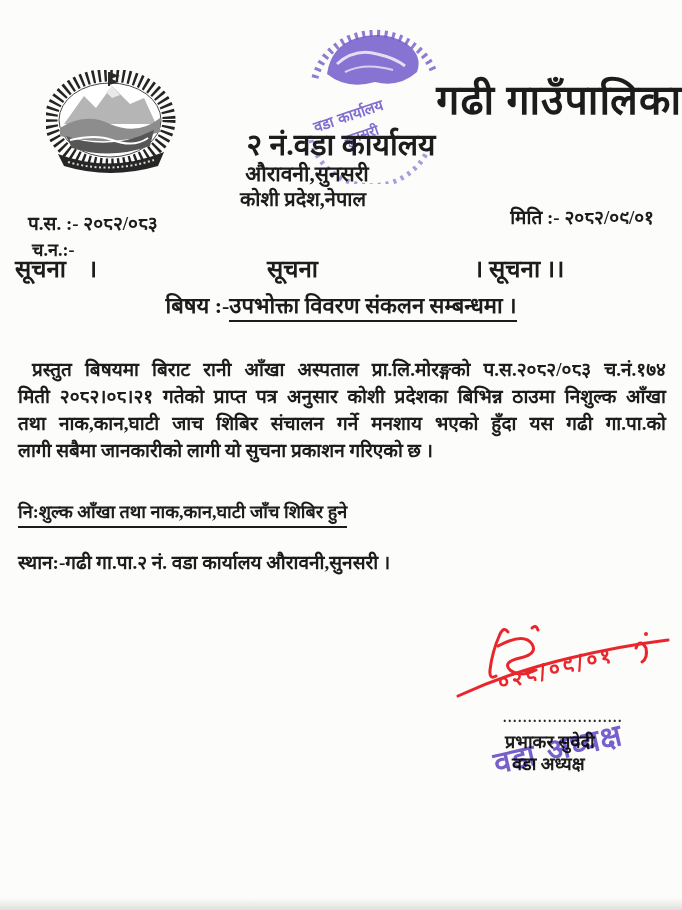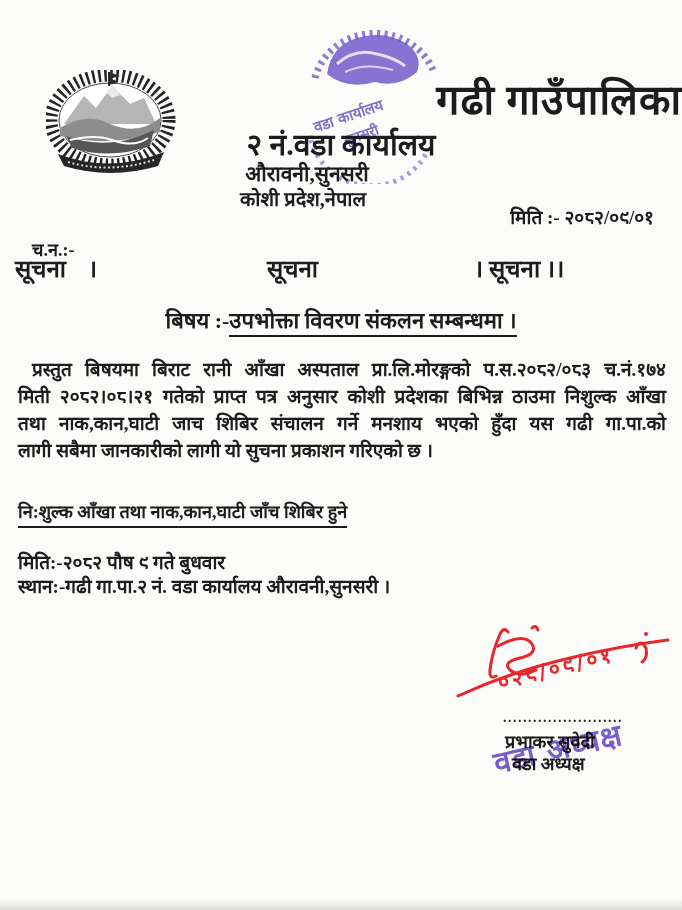--- a/index.html
+++ b/index.html
@@ -21,21 +21,21 @@
   .prov{top:185px;left:0;right:0;text-align:center;font-size:20px;font-weight:700;transform:translateX(-38px);}
   
   .refno{top:210px;left:28px;font-size:19px;font-weight:700;}
   .ldate{top:204px;right:28px;font-size:19px;font-weight:700;}
   .chno{top:237px;left:32px;font-size:18px;font-weight:700;}
   .notice{top:251px;font-size:24px;font-weight:700;}
   .notice.n-left{left:15px;word-spacing:16px;}
   .notice.n-center{left:267px;}
   .notice.n-right{left:474px;}
   
-  .subject{top:304px;left:0;right:0;text-align:center;font-size:22px;font-weight:700;}
+  .subject{top:289px;left:0;right:0;text-align:center;font-size:22px;font-weight:700;}
   .subject .u{border-bottom:2px solid #1c1c1c;padding-bottom:2px;}
   
   .para{top:356px;left:18px;width:648px;font-size:19px;font-weight:600;line-height:27px;}
   .para .jline{text-align:justify;text-align-last:justify;}
   .para .first{padding-left:14px;font-family:Liberation Serif, serif;}
   
   .camp-head{top:499px;left:18px;font-size:18px;font-weight:700;}
   .camp-head span{display:inline-block;border-bottom:2px solid #1c1c1c;padding-bottom:3px;}
   .camp-lines{top:551px;left:18px;font-size:19px;font-weight:600;line-height:23.5px;}
   
@@ -87,20 +87,21 @@
       <text x="34" y="104" font-size="15" opacity=".88">वडा कार्यालय</text>
       <text x="58" y="126" font-size="14" opacity=".88">सुनसरी</text>
     </g>
   </svg>
 
   <div class="abs title">गढी गाउँपालिका</div>
   <div class="abs office">२ नं.वडा कार्यालय</div>
   <div class="abs addr">औरावनी,सुनसरी</div>
   <div class="abs prov">कोशी प्रदेश,नेपाल</div>
 
+  <div class="abs refno">प.स. :- २०८२/०८३</div>
   <div class="abs ldate">मिति :- २०८२/०९/०१</div>
   <div class="abs chno">च.न.:-</div>
 
   <div class="abs notice n-left">सूचना ।</div>
   <div class="abs notice n-center">सूचना</div>
   <div class="abs notice n-right">। सूचना ।।</div>
 
   <div class="abs subject">
     <span>बिषय :-</span><span class="u">उपभोक्ता विवरण संकलन सम्बन्धमा ।</span>
   </div>
@@ -109,21 +110,20 @@
     <div class="jline first">प्रस्तुत बिषयमा बिराट रानी आँखा अस्पताल प्रा.लि.मोरङ्गको प.स.२०८२/०८३ च.नं.१७४</div>
     <div class="jline">मिती २०८२।०८।२१ गतेको प्राप्त पत्र अनुसार कोशी प्रदेशका बिभिन्न ठाउमा निशुल्क आँखा</div>
     <div class="jline">तथा नाक,कान,घाटी जाच शिबिर संचालन गर्ने मनशाय भएको हुँदा यस गढी गा.पा.को</div>
     <div>लागी सबैमा जानकारीको लागी यो सुचना प्रकाशन गरिएको छ ।</div>
   </div>
 
   <div class="abs camp-head">
     <span>नि:शुल्क आँखा तथा नाक,कान,घाटी जाँच शिबिर हुने</span>
   </div>
   <div class="abs camp-lines">
-    <div>मिति:-२०८२ पौष ९ गते बुधवार</div>
     <div>स्थान:-गढी गा.पा.२ नं. वडा कार्यालय औरावनी,सुनसरी ।</div>
   </div>
 
   <svg class="abs sig-svg" width="235" height="100" viewBox="0 0 235 100" aria-hidden="true">
     <g fill="none" stroke="#e8262c" stroke-width="3" stroke-linecap="round">
       <path d="M68 14 Q64 8 60 16 Q52 34 50 52 Q49 62 56 58"></path>
       <path d="M58 28 Q84 14 92 26 Q98 36 80 40 Q62 44 70 52 Q80 60 96 52"></path>
       <path d="M92 10 Q96 6 98 12"></path>
       <path d="M18 78 Q70 54 130 40 Q180 28 228 22"></path>
       <path d="M196 30 Q200 20 206 30 Q208 40 202 44"></path>

